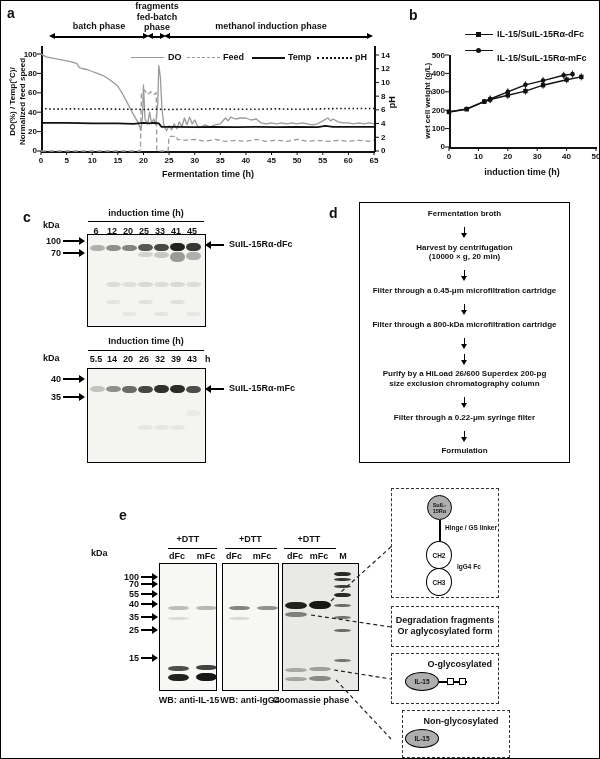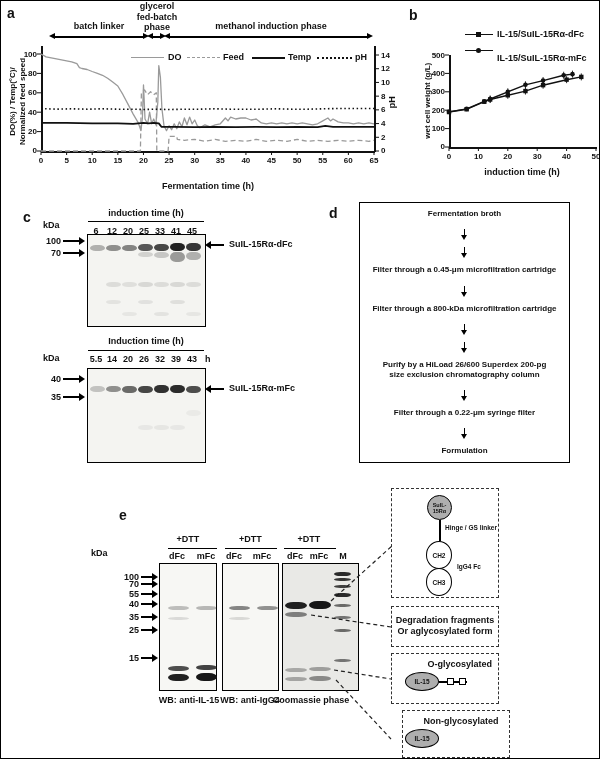--- a/index.html
+++ b/index.html
@@ -42,22 +42,22 @@
   .white{background:#fff}
   .legline{position:absolute;height:0}
 </style>
 </head>
 <body>
 
 <div class="page" id="page">
 
   <div class="abs pl" style="left:6px;top:4px">a</div>
 
-  <div class="abs l9 ctr" style="left:56px;top:20px;width:84px">batch linker</div>
-  <div class="abs l9 ctr pre" style="left:124px;top:0px;width:64px">glycerol
+  <div class="abs l9 ctr" style="left:56px;top:20px;width:84px">batch phase</div>
+  <div class="abs l9 ctr pre" style="left:124px;top:0px;width:64px">fragments
 fed-batch
 phase</div>
   <div class="abs l9 ctr" style="left:192px;top:20px;width:156px">methanol induction phase</div>
   <div class="dbl" style="left:53px;top:35px;width:90px"></div>
   <div class="dbl" style="left:151px;top:35px;width:9px"></div>
   <div class="dbl" style="left:168px;top:35px;width:199px"></div>
 
   <div class="legline" style="left:130px;top:56px;width:33px;border-top:1.6px solid #9a9a9a"></div>
   <div class="abs l9" style="left:167px;top:51px">DO</div>
   <div class="legline" style="left:186px;top:56px;width:33px;border-top:1.6px dashed #9a9a9a"></div>
@@ -102,21 +102,21 @@
       <span>25</span>
       <span>30</span>
       <span>35</span>
       <span>40</span>
       <span>45</span>
       <span>50</span>
       <span>55</span>
       <span>60</span>
       <span>65</span>
     </div>
-  <div class="abs l9 ctr" style="left:120px;top:180px;width:174px">Fermentation time (h)</div>
+  <div class="abs l9 ctr" style="left:120px;top:168px;width:174px">Fermentation time (h)</div>
 
   <svg id="svgA" class="abs" style="left:0;top:0" width="400" height="190" viewBox="0 0 400 190">
       <line x1="40" y1="150" x2="40" y2="154" stroke="#111" stroke-width="1"></line>
       <line x1="65.61538461538461" y1="150" x2="65.61538461538461" y2="154" stroke="#111" stroke-width="1"></line>
       <line x1="91.23076923076923" y1="150" x2="91.23076923076923" y2="154" stroke="#111" stroke-width="1"></line>
       <line x1="116.84615384615384" y1="150" x2="116.84615384615384" y2="154" stroke="#111" stroke-width="1"></line>
       <line x1="142.46153846153845" y1="150" x2="142.46153846153845" y2="154" stroke="#111" stroke-width="1"></line>
       <line x1="168.07692307692307" y1="150" x2="168.07692307692307" y2="154" stroke="#111" stroke-width="1"></line>
       <line x1="193.69230769230768" y1="150" x2="193.69230769230768" y2="154" stroke="#111" stroke-width="1"></line>
       <line x1="219.3076923076923" y1="150" x2="219.3076923076923" y2="154" stroke="#111" stroke-width="1"></line>
@@ -267,20 +267,22 @@
   <div class="harrow" style="left:62px;top:395px;width:17px"></div>
 
   <div class="gelbox" style="left:86px;top:367px;width:119px;height:95px"></div>
   <div class="larrow" style="left:209px;top:387px;width:14px"></div>
   <div class="abs l9" style="left:228px;top:382px">SuIL-15Rα-mFc</div>
 
   <div class="abs pl" style="left:328px;top:204px">d</div>
   <div class="flowbox" style="left:358px;top:201px;width:211px;height:261px">
     <div class="l8 ctr pre">Fermentation broth</div>
     <div class="varrow"></div>
+    <div class="l8 ctr pre">Harvest by centrifugation
+(10000 × g, 20 min)</div>
     <div class="varrow"></div>
     <div class="l8 ctr pre">Filter through a 0.45-μm microfiltration cartridge</div>
     <div class="varrow"></div>
     <div class="l8 ctr pre">Filter through a 800-kDa microfiltration cartridge</div>
     <div class="varrow"></div>
     <div class="varrow"></div>
     <div class="l8 ctr pre">Purify by a HiLoad 26/600 Superdex 200-pg
 size exclusion chromatography column</div>
     <div class="varrow"></div>
     <div class="l8 ctr pre">Filter through a 0.22-μm syringe filter</div>

